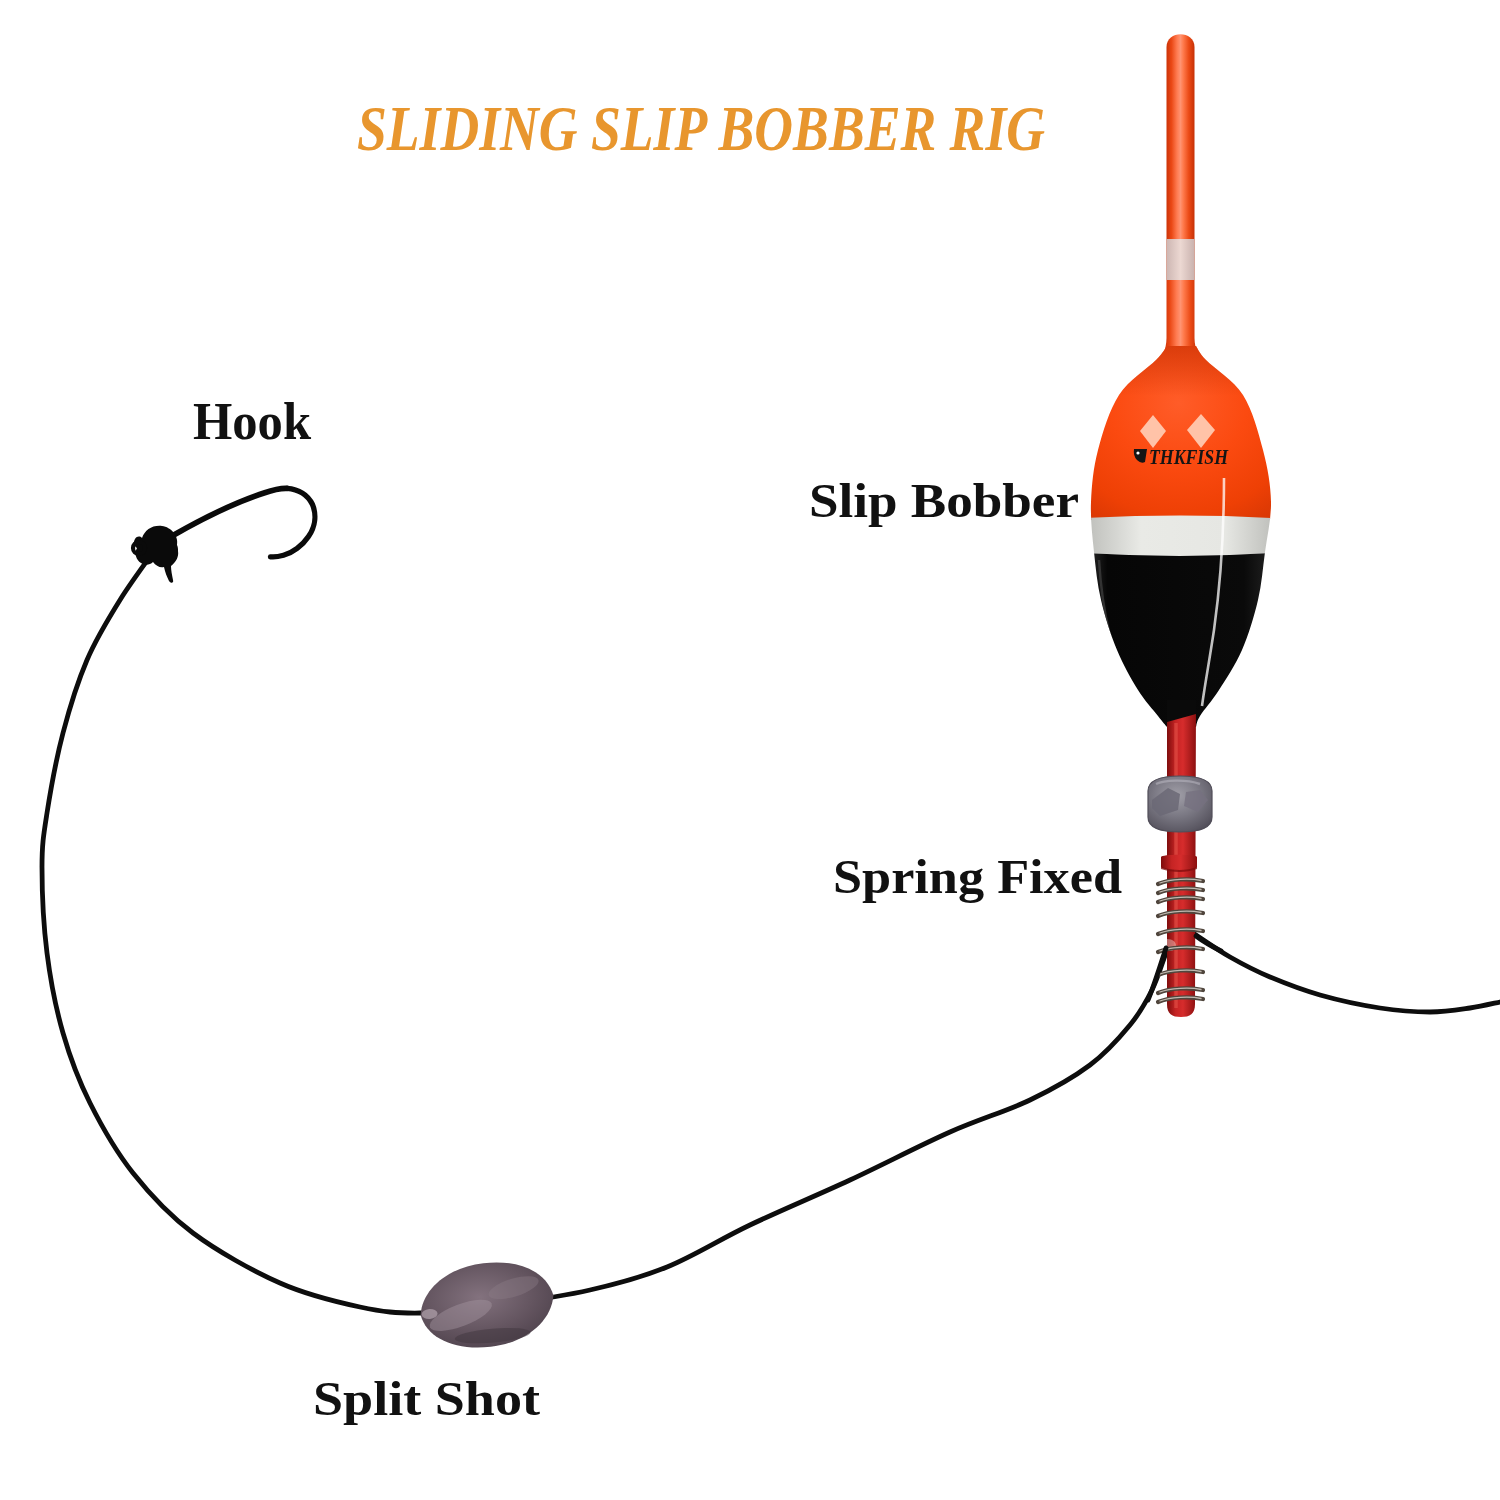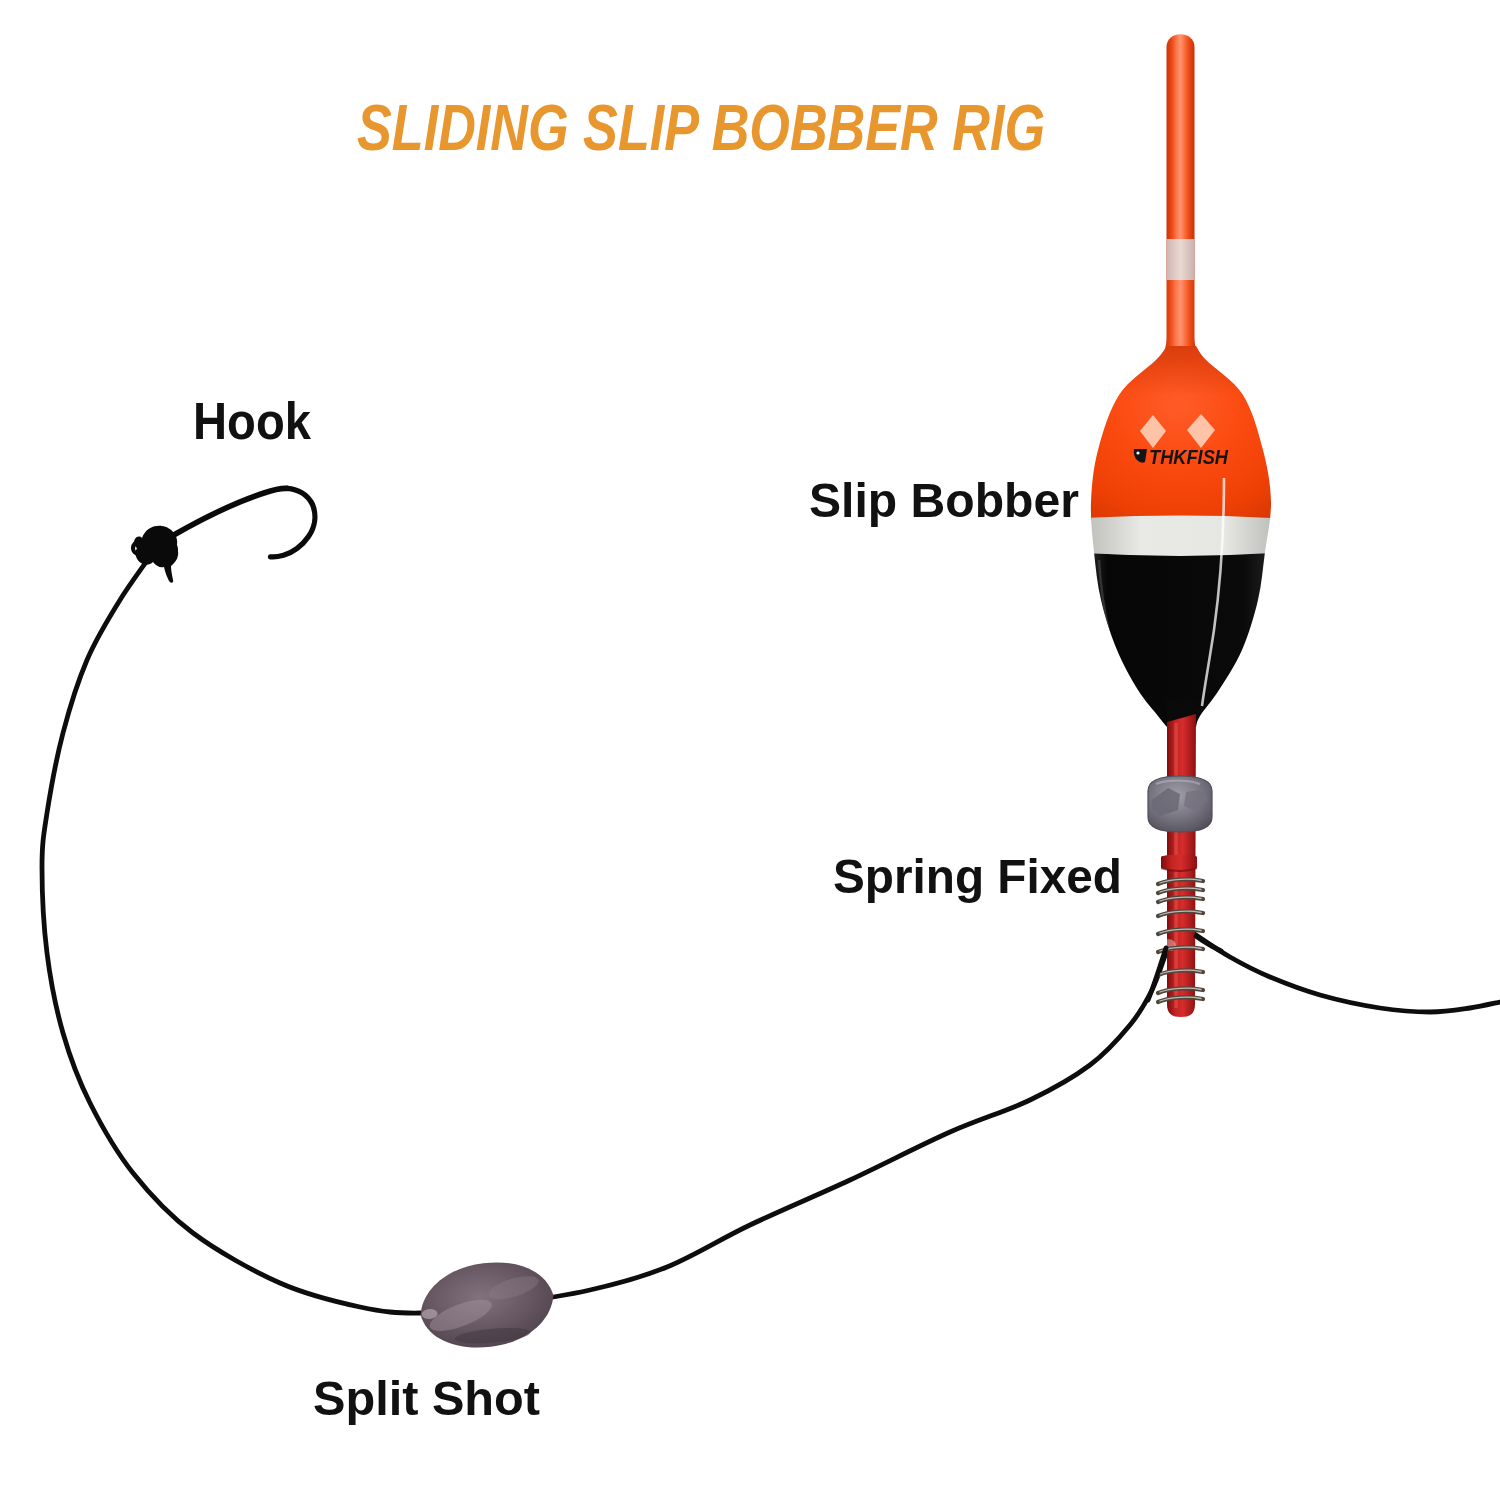--- a/index.html
+++ b/index.html
@@ -1,17 +1,17 @@
 <!DOCTYPE html>
 <html><head>
 <meta charset="utf-8">
 <style>
 html,body{margin:0;padding:0;background:#fff;}
 #stage{position:relative;width:1500px;height:1500px;background:#fff;overflow:hidden;
-  font-family:Liberation Sans, sans-serif;}
+  font-family:Liberation Serif, serif;}
 </style>
 </head>
 <body>
 <div id="stage">
 <svg width="1500" height="1500" viewBox="0 0 1500 1500">
 <defs>
   <linearGradient id="antG" x1="0" y1="0" x2="1" y2="0">
     <stop offset="0" stop-color="#cc3307"></stop>
     <stop offset="0.18" stop-color="#ea4815"></stop>
     <stop offset="0.38" stop-color="#ff7c52"></stop>

